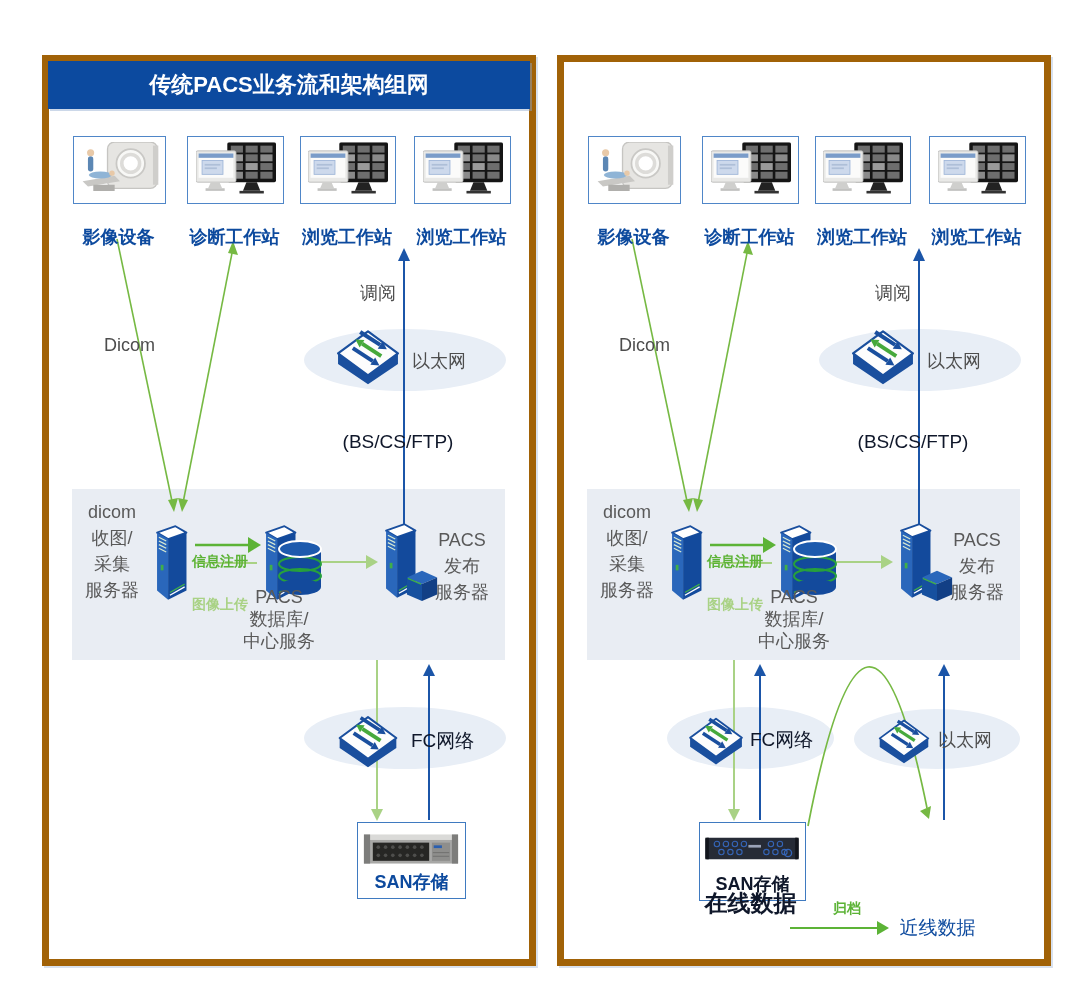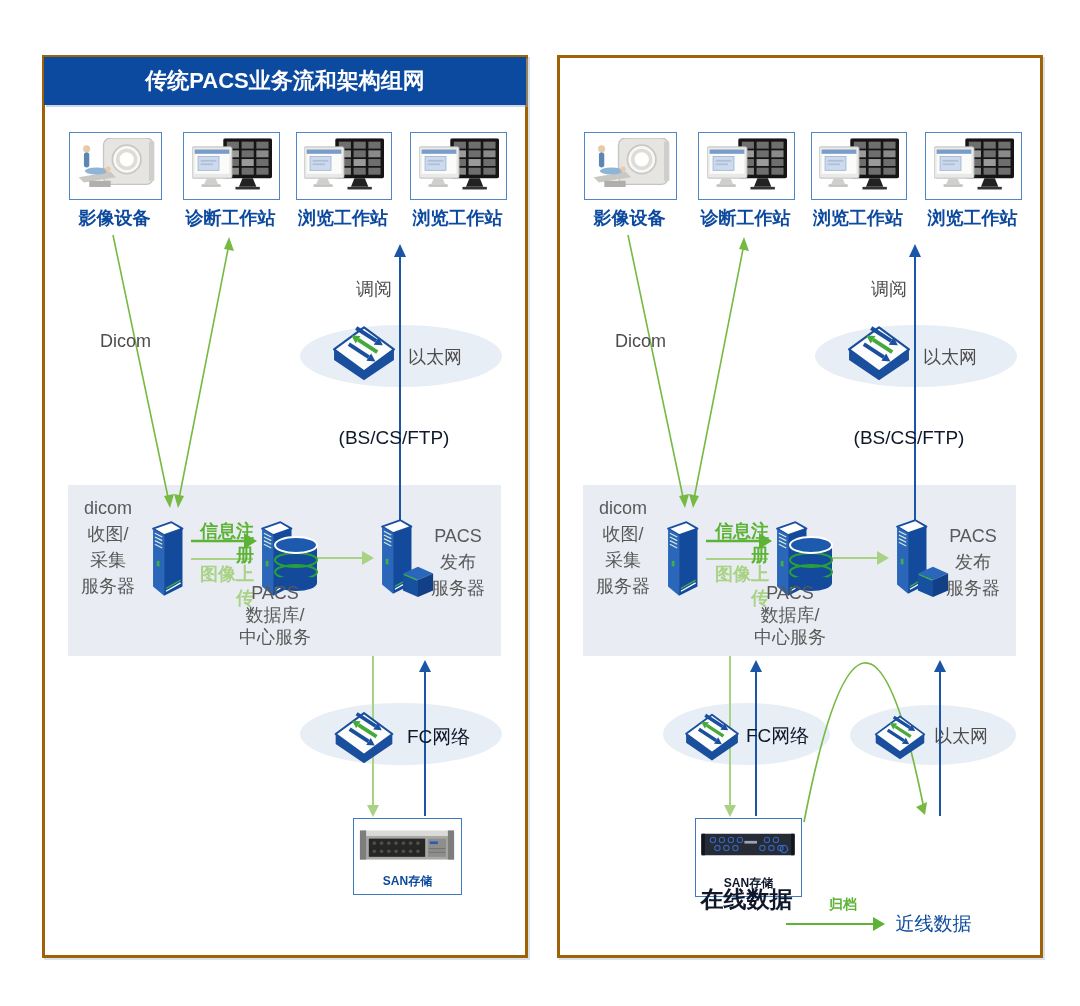--- a/index.html
+++ b/index.html
@@ -1,39 +1,39 @@
 <!DOCTYPE html>
 <html><head>
 <meta charset="utf-8">
 <style>
   html,body{margin:0;padding:0;background:#fff;}
   .canvas{position:relative;width:1080px;height:1006px;background:#fff;overflow:hidden;
           font-family:"Liberation Sans","DejaVu Sans",sans-serif;}
   .panel{position:absolute;top:55px;width:480px;height:897px;background:#fff;
-         border:3px solid #a16207;box-shadow:2px 2px 0 rgba(143,169,207,.35);}
+         border:7px solid #a16207;box-shadow:2px 2px 0 rgba(143,169,207,.35);}
   .titlebar{position:absolute;left:-1px;top:-1px;width:482px;height:48px;background:#0c4a9f;
             color:#fff;font-size:22px;font-weight:bold;display:flex;align-items:center;
             justify-content:center;box-shadow:2px 2px 0 rgba(143,169,207,.45);z-index:4;}
   .devbox{position:absolute;top:74px;height:66px;border:1px solid #4f86c8;background:#fff;
           display:flex;align-items:center;justify-content:center;z-index:3;}
-  .devlabel{position:absolute;top:148px;font-size:18px;font-weight:bold;color:#0d4a9e;
+  .devlabel{position:absolute;top:163px;font-size:18px;font-weight:bold;color:#0d4a9e;
             text-align:center;z-index:3;white-space:nowrap;}
   .ellipse{position:absolute;background:#e8eef6;border-radius:50%;z-index:0;}
   .graybox{position:absolute;left:23px;top:427px;width:433px;height:171px;background:#e9edf3;z-index:0;}
   .overlay{position:absolute;left:0;top:0;z-index:2;pointer-events:none;}
   .icon{position:absolute;z-index:3;}
   .txt{position:absolute;z-index:3;white-space:nowrap;}
   .gray18{color:#4d4d4d;font-size:18px;}
   .lblue{color:#0f172a;}
   .srvlabel{position:absolute;color:#595959;font-size:18px;text-align:center;z-index:3;}
-  .flowlabel{position:absolute;font-size:18px;font-weight:bold;text-align:right;width:66px;z-index:3;}
+  .flowlabel{position:absolute;font-size:14px;font-weight:bold;text-align:left;width:66px;z-index:3;margin-top:30px;}
   .green{color:#5cb336;}
   .lgreen{color:#a9d285;}
   .storagebox{position:absolute;top:760px;border:1.5px solid #3f7ac0;background:#fff;z-index:3;}
-  .storagelabel{position:absolute;left:0;right:0;bottom:4px;font-size:12px;font-weight:bold;
+  .storagelabel{position:absolute;left:0;right:0;bottom:4px;font-size:18px;font-weight:bold;
                 text-align:center;}
   .blue-label{color:#0d4a9e;}
   .center{text-align:center;}
 </style>
 </head>
 <body>
 
 <svg width="0" height="0" style="position:absolute" aria-hidden="true">
   <symbol id="sym-switch" viewBox="0 0 84 68">
     <polygon points="8,31 42,54 76,31 76,43 42,66 8,43" fill="#1a4f9e"></polygon>

